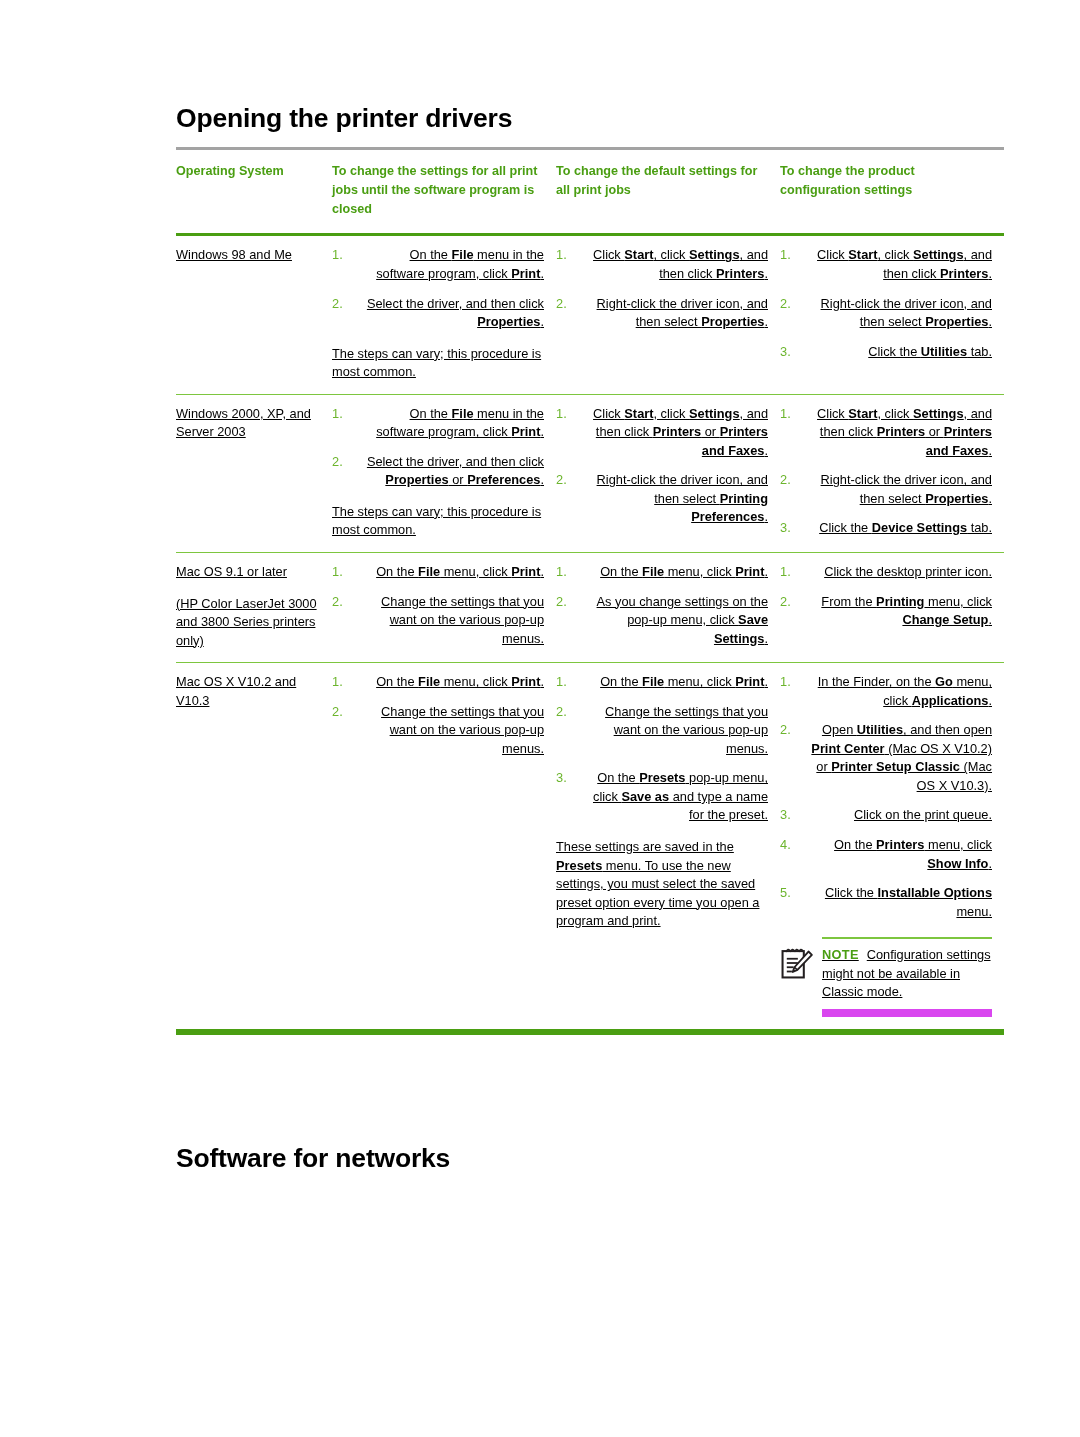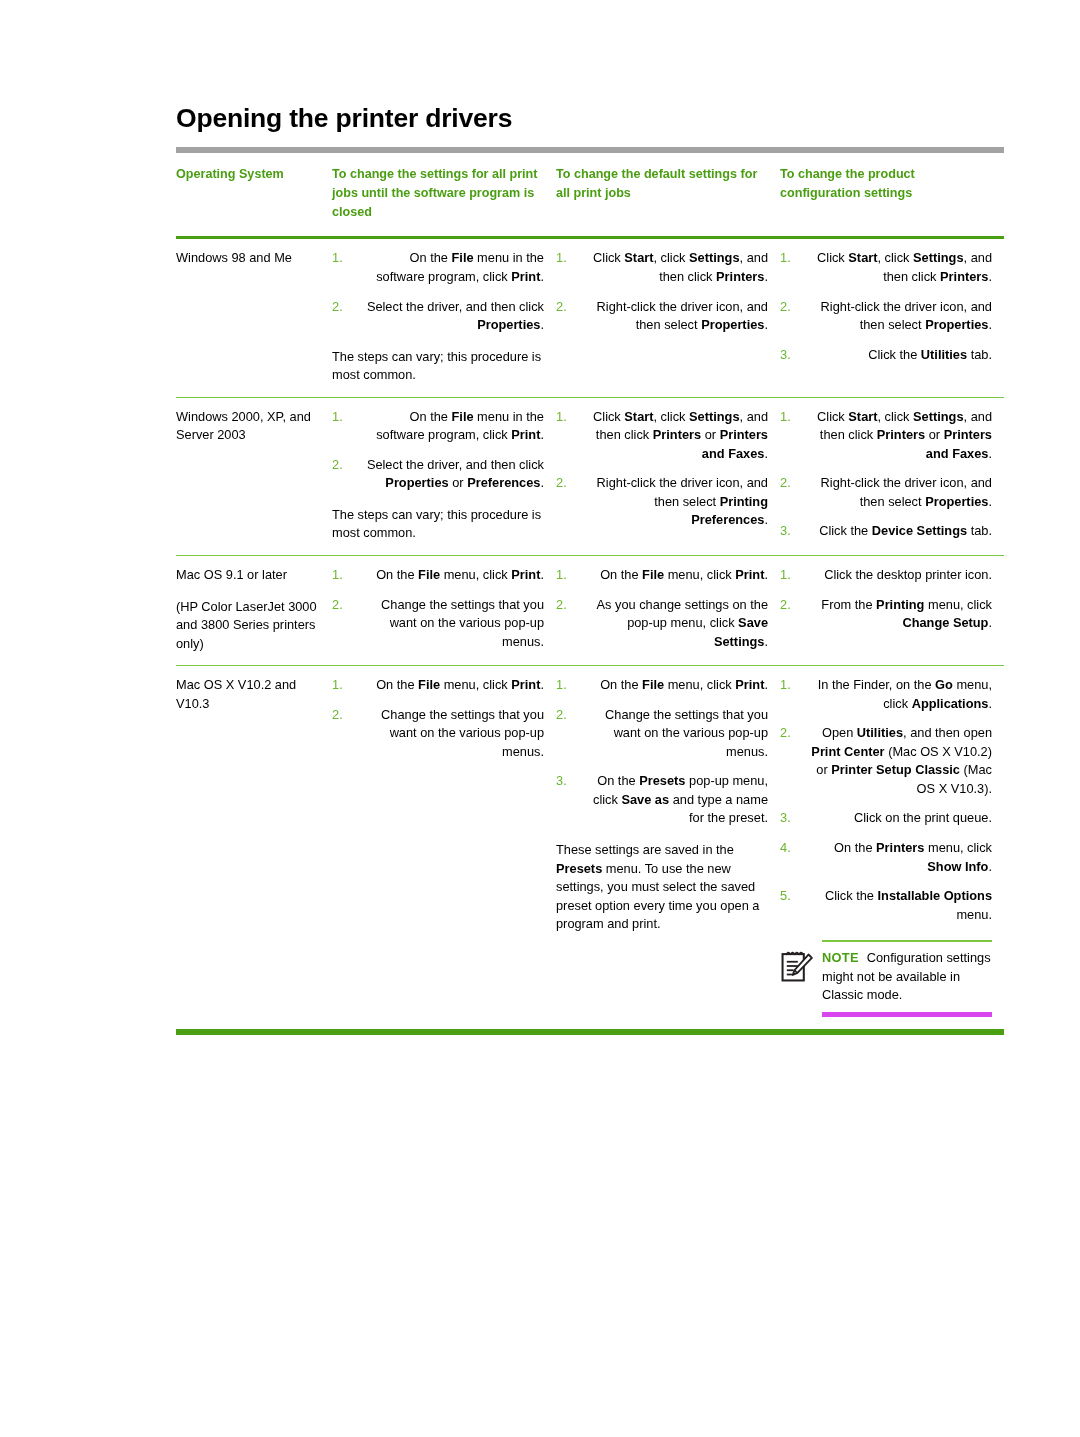--- a/index.html
+++ b/index.html
@@ -46,29 +46,30 @@
   .drivers-table col.c4 { width: 224px; }
 
   .drivers-table thead th {
     text-align: left;
     vertical-align: top;
     font-size: 12.6px;
     font-weight: bold;
     color: #4a9e12;
     line-height: 1.52;
     padding: 12px 12px 14px 0;
-    border-top: 6px solid #a3a3a3;
+    border-top: 3px solid #a3a3a3;
     border-bottom: 3.5px solid #4a9e12;
   }
   .drivers-table tbody td {
     vertical-align: top;
     font-size: 12.8px;
     line-height: 1.45;
     padding: 10px 12px 12px 0;
     border-bottom: 1.6px solid #7dc63f;
+    text-decoration: underline;
   }
   .drivers-table tbody tr:last-child td {
     border-bottom: 6px solid #4a9e12;
   }
 
   .os-name { font-size: 12.8px; line-height: 1.48; }
   .os-name p { margin: 0 0 13px 0; }
   .os-name p:last-child { margin-bottom: 0; }
 
   
@@ -111,21 +112,21 @@
   }
   .note-icon {
     flex: 0 0 auto;
     width: 34px;
     height: 36px;
     margin-top: 8px;
   }
   .note-body {
     flex: 1 1 auto;
     border-top: 2px solid #7dc63f;
-    border-bottom: 5px solid #d946ef;
+    border-bottom: 8px solid #d946ef;
     padding: 7px 0 7px 0;
     font-size: 12.8px;
     line-height: 1.45;
   }
   .note-label {
     font-weight: bold;
     color: #4a9e12;
     letter-spacing: 0.3px;
     margin-right: 8px;
   }
@@ -293,20 +294,21 @@
                   <path d="M33.5 7.5 L37.5 11.5 L20.5 29 L15 31.5 L17 26 Z" fill="#fff" stroke="#231f20" stroke-width="2.2" stroke-linejoin="round"></path>
                   <line x1="17" y1="26" x2="20.5" y2="29" stroke="#231f20" stroke-width="1.8"></line>
                 </svg></span>
               <div class="note-body"><span class="note-label">NOTE</span><span>Configuration settings might not be available in Classic mode.</span></div>
             </div>
           </td>
         </tr>
       </tbody>
   </table>
 
+  <h1 class="h1" id="heading-networks">Software for networks</h1>
 
 
   <div class="footer">
     <span class="left">ENWW</span>
     <span class="spacer"></span>
     <span class="right-label">Printer software</span>
     <span class="page-num">11</span>
   </div>
 
 </div>

